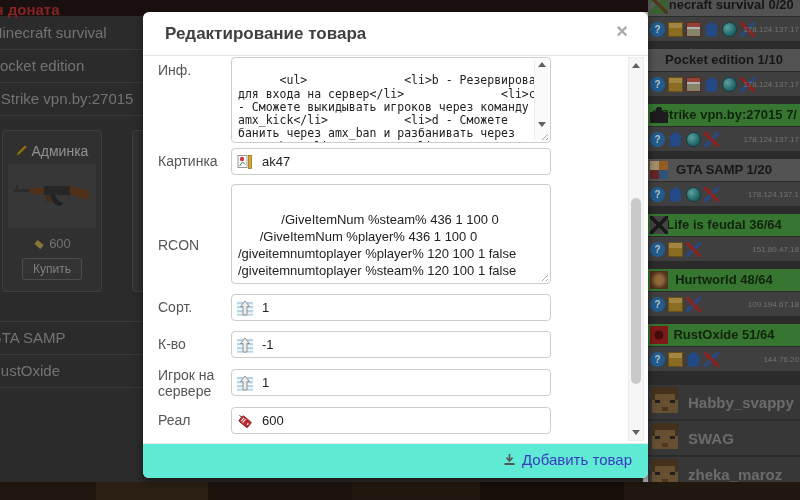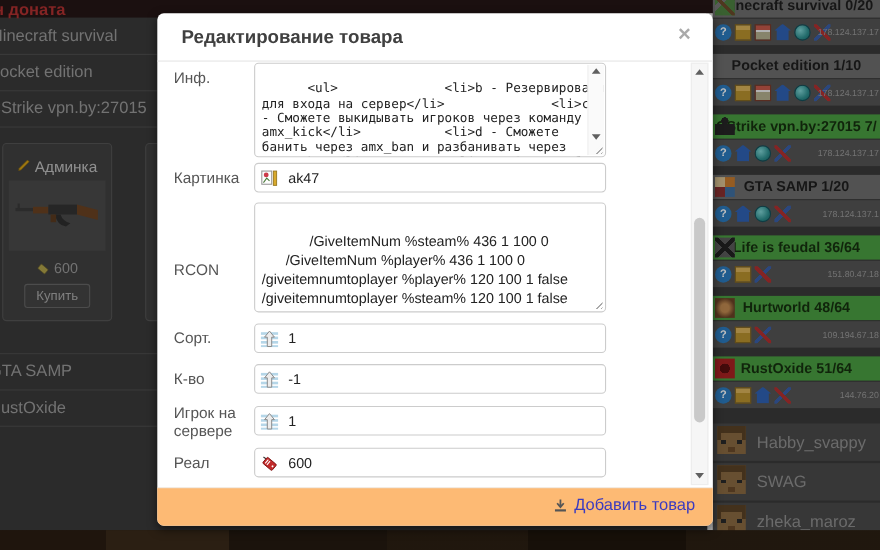--- a/index.html
+++ b/index.html
@@ -43,21 +43,21 @@
   .si{height:24px;background:#555;display:flex;align-items:center;gap:3px;padding:0 2px;position:relative;margin-top:1px;}
   .ip{position:absolute;right:1px;top:8px;font-size:8px;color:#9a9a9a;letter-spacing:0;white-space:nowrap;}
   .mi{width:15px;height:15px;display:inline-block;flex:0 0 auto;box-sizing:border-box;cursor:pointer;}
   .mi-help{border-radius:50%;background:#2b7bbf;color:#fff;font-size:10px;font-weight:bold;text-align:center;line-height:15px;}
   .mi-box{background:linear-gradient(#d8b25a 0 35%,#b8922e 35%);border:1px solid #8a6a1d;}
   .mi-shop{background:linear-gradient(#c5584a 0 30%,#eee 30% 45%,#b5b08f 45%);border:1px solid #7a3a28;}
   .mi-home{background:#2f62b5;clip-path:polygon(50% 0,100% 42%,86% 42%,86% 100%,14% 100%,14% 42%,0 42%);}
   .mi-globe{border-radius:50%;background:radial-gradient(circle at 35% 35%,#7fd4d4,#2e8f8f 60%,#1d6b6b);border:1px solid #14505a;}
   .mi-tools{background:linear-gradient(45deg,transparent 42%,#b03030 42% 58%,transparent 58%),linear-gradient(135deg,transparent 42%,#3a5fa8 42% 58%,transparent 58%);}
   .prow{position:absolute;left:0;width:152px;height:34px;background:#4a4a4a;display:flex;align-items:center;gap:10px;padding-left:4px;box-sizing:border-box;}
-  .pname{font-size:15px;font-weight:normal;color:#8f8f8f;}
+  .pname{font-size:15px;font-weight:bold;color:#8f8f8f;}
   #pagebar{position:absolute;left:643px;top:12px;width:5px;height:470px;background:#f0f0f0;z-index:2;}
   
   #overlay{position:absolute;inset:0;background:rgba(0,0,0,0.25);z-index:5;}
   
   #modal{position:absolute;left:143px;top:12px;width:505px;height:466px;background:#fff;border-radius:6px;
          box-shadow:0 3px 9px rgba(0,0,0,.5);z-index:10;}
   #mhead{position:absolute;top:0;left:0;right:0;height:43px;border-bottom:1px solid #e5e5e5;}
   #mtitle{position:absolute;left:22px;top:12px;font-size:17px;font-weight:bold;color:#404040;}
   #mclose{position:absolute;right:20px;top:8px;color:#aaa;font-size:20px;font-weight:bold;cursor:pointer;}
   .lbl{position:absolute;left:15px;width:68px;font-size:14px;color:#555;}
@@ -71,21 +71,21 @@
         display:flex;flex-direction:column;justify-content:space-between;align-items:center;padding:3px 0 14px;box-sizing:border-box;}
   .tri-up{width:0;height:0;border-left:4px solid transparent;border-right:4px solid transparent;border-bottom:5px solid #606060;}
   .tri-down{width:0;height:0;border-left:4px solid transparent;border-right:4px solid transparent;border-top:5px solid #606060;}
   .grip{position:absolute;right:2px;bottom:2px;width:9px;height:9px;
         background:repeating-linear-gradient(135deg,transparent 0 2px,#aaa 2px 3px);
         clip-path:polygon(100% 0,100% 100%,0 100%);cursor:nwse-resize;}
   #mscroll{position:absolute;right:4px;top:45px;width:16px;height:384px;background:#f6f6f6;border:1px solid #ededed;box-sizing:border-box;}
   #mscroll .tri-up{position:absolute;top:5px;left:3px;}
   #mscroll .tri-down{position:absolute;bottom:5px;left:3px;}
   #mthumb{position:absolute;left:2px;top:140px;width:10px;height:186px;background:#c9c9c9;border-radius:5px;}
-  #mfoot{position:absolute;left:0;right:0;bottom:0;height:34px;background:#fdba74;border-top:1px solid #e8e8e8;border-radius:0 0 6px 6px;}
+  #mfoot{position:absolute;left:0;right:0;bottom:0;height:34px;background:#5eead4;border-top:1px solid #e8e8e8;border-radius:0 0 6px 6px;}
   #addbtn{position:absolute;right:16px;top:7px;display:flex;align-items:center;gap:6px;color:#3b3bbf;font-size:15px;cursor:pointer;text-decoration:none;}
 </style>
 </head>
 <body>
 
 <div id="stage">
 
   <div id="topbar"></div>
 
   <div id="bgleft">

